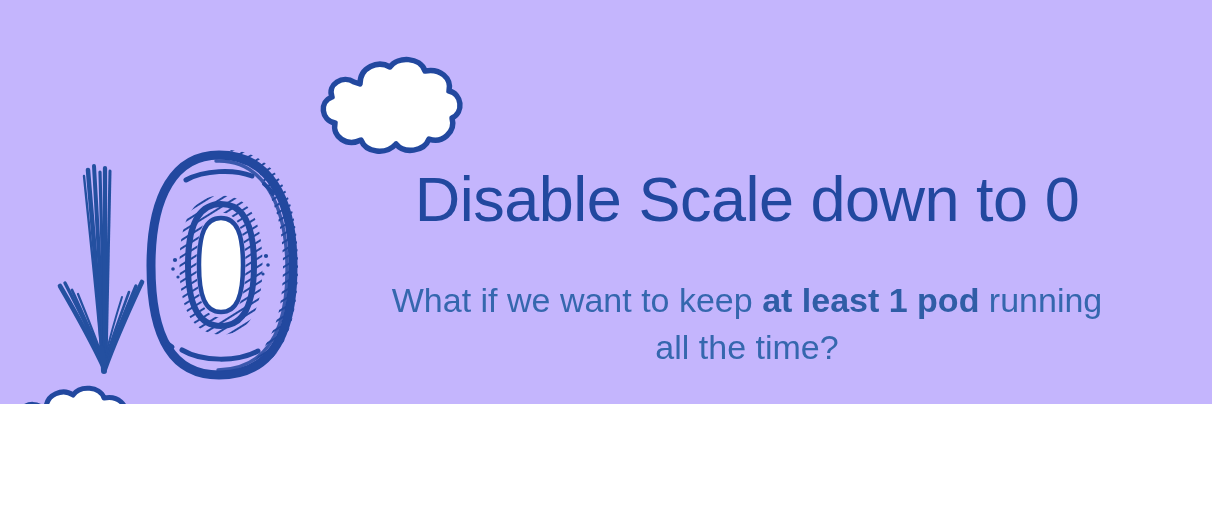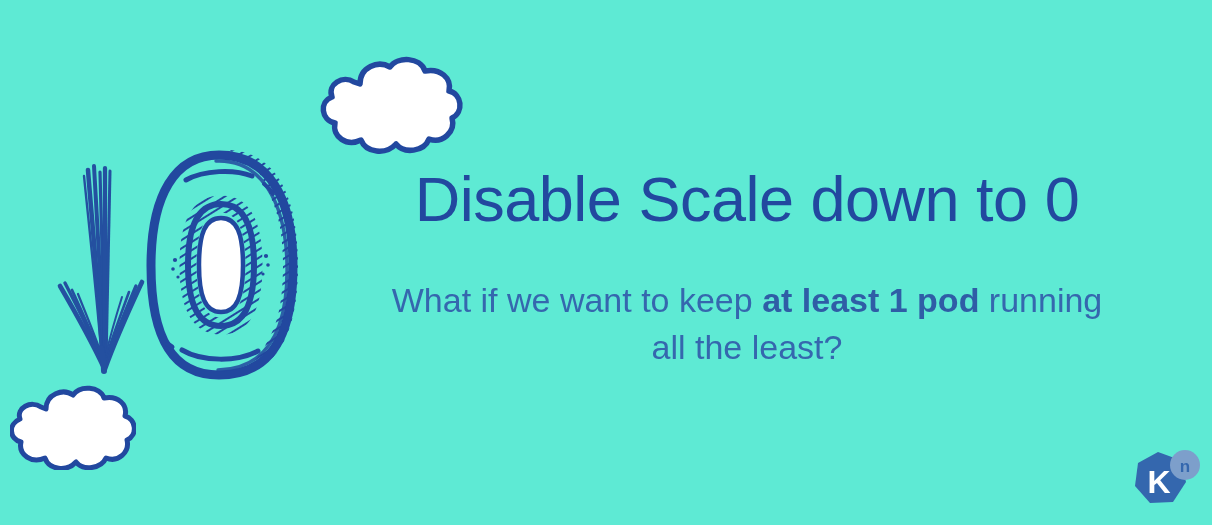--- a/index.html
+++ b/index.html
@@ -8,22 +8,22 @@
     padding: 0;
     background: #ffffff;
   }
   body {
     font-family: "Liberation Sans", sans-serif;
     -webkit-font-smoothing: antialiased;
   }
   #slide {
     position: relative;
     width: 1212px;
-    height: 525px;
-    background: #5eead4;
+    height: 404px;
+    background: #c4b5fd;
     overflow: hidden;
   }
 
   
   .art {
     position: absolute;
     pointer-events: none;
   }
   #cloud-top   { left: 316px; top: 54px;  width: 148px; height: 102px; }
   #cloud-bottom{ left: 10px;  top: 384px; width: 126px; height: 86px;  }
@@ -165,21 +165,21 @@
       </g>
     </svg>
   </div>
 
   <div id="text-block">
     <h1 id="page-title">Disable Scale down to 0</h1>
 
     <p id="subtitle">
       <span><span>What if we want to keep </span><span class="strong">at least 1 pod</span><span> running</span></span>
       <br>
-      <span>all the least?</span>
+      <span>all the time?</span>
     </p>
   </div>
 
   <div id="brand-logo">
     <svg viewBox="0 0 76 72" width="76" height="72" aria-hidden="true">
 
       <path d="M30 4 L52 12 L58 34 L45 54 L22 55 L7 38 L10 15 Z" fill="#3467ae"></path>
       <text x="31" y="45" text-anchor="middle" font-family="Liberation Sans, sans-serif" font-size="32" font-weight="700" fill="#ffffff">K</text>
 
       <circle cx="57" cy="17" r="15" fill="#7d9fcb"></circle>

